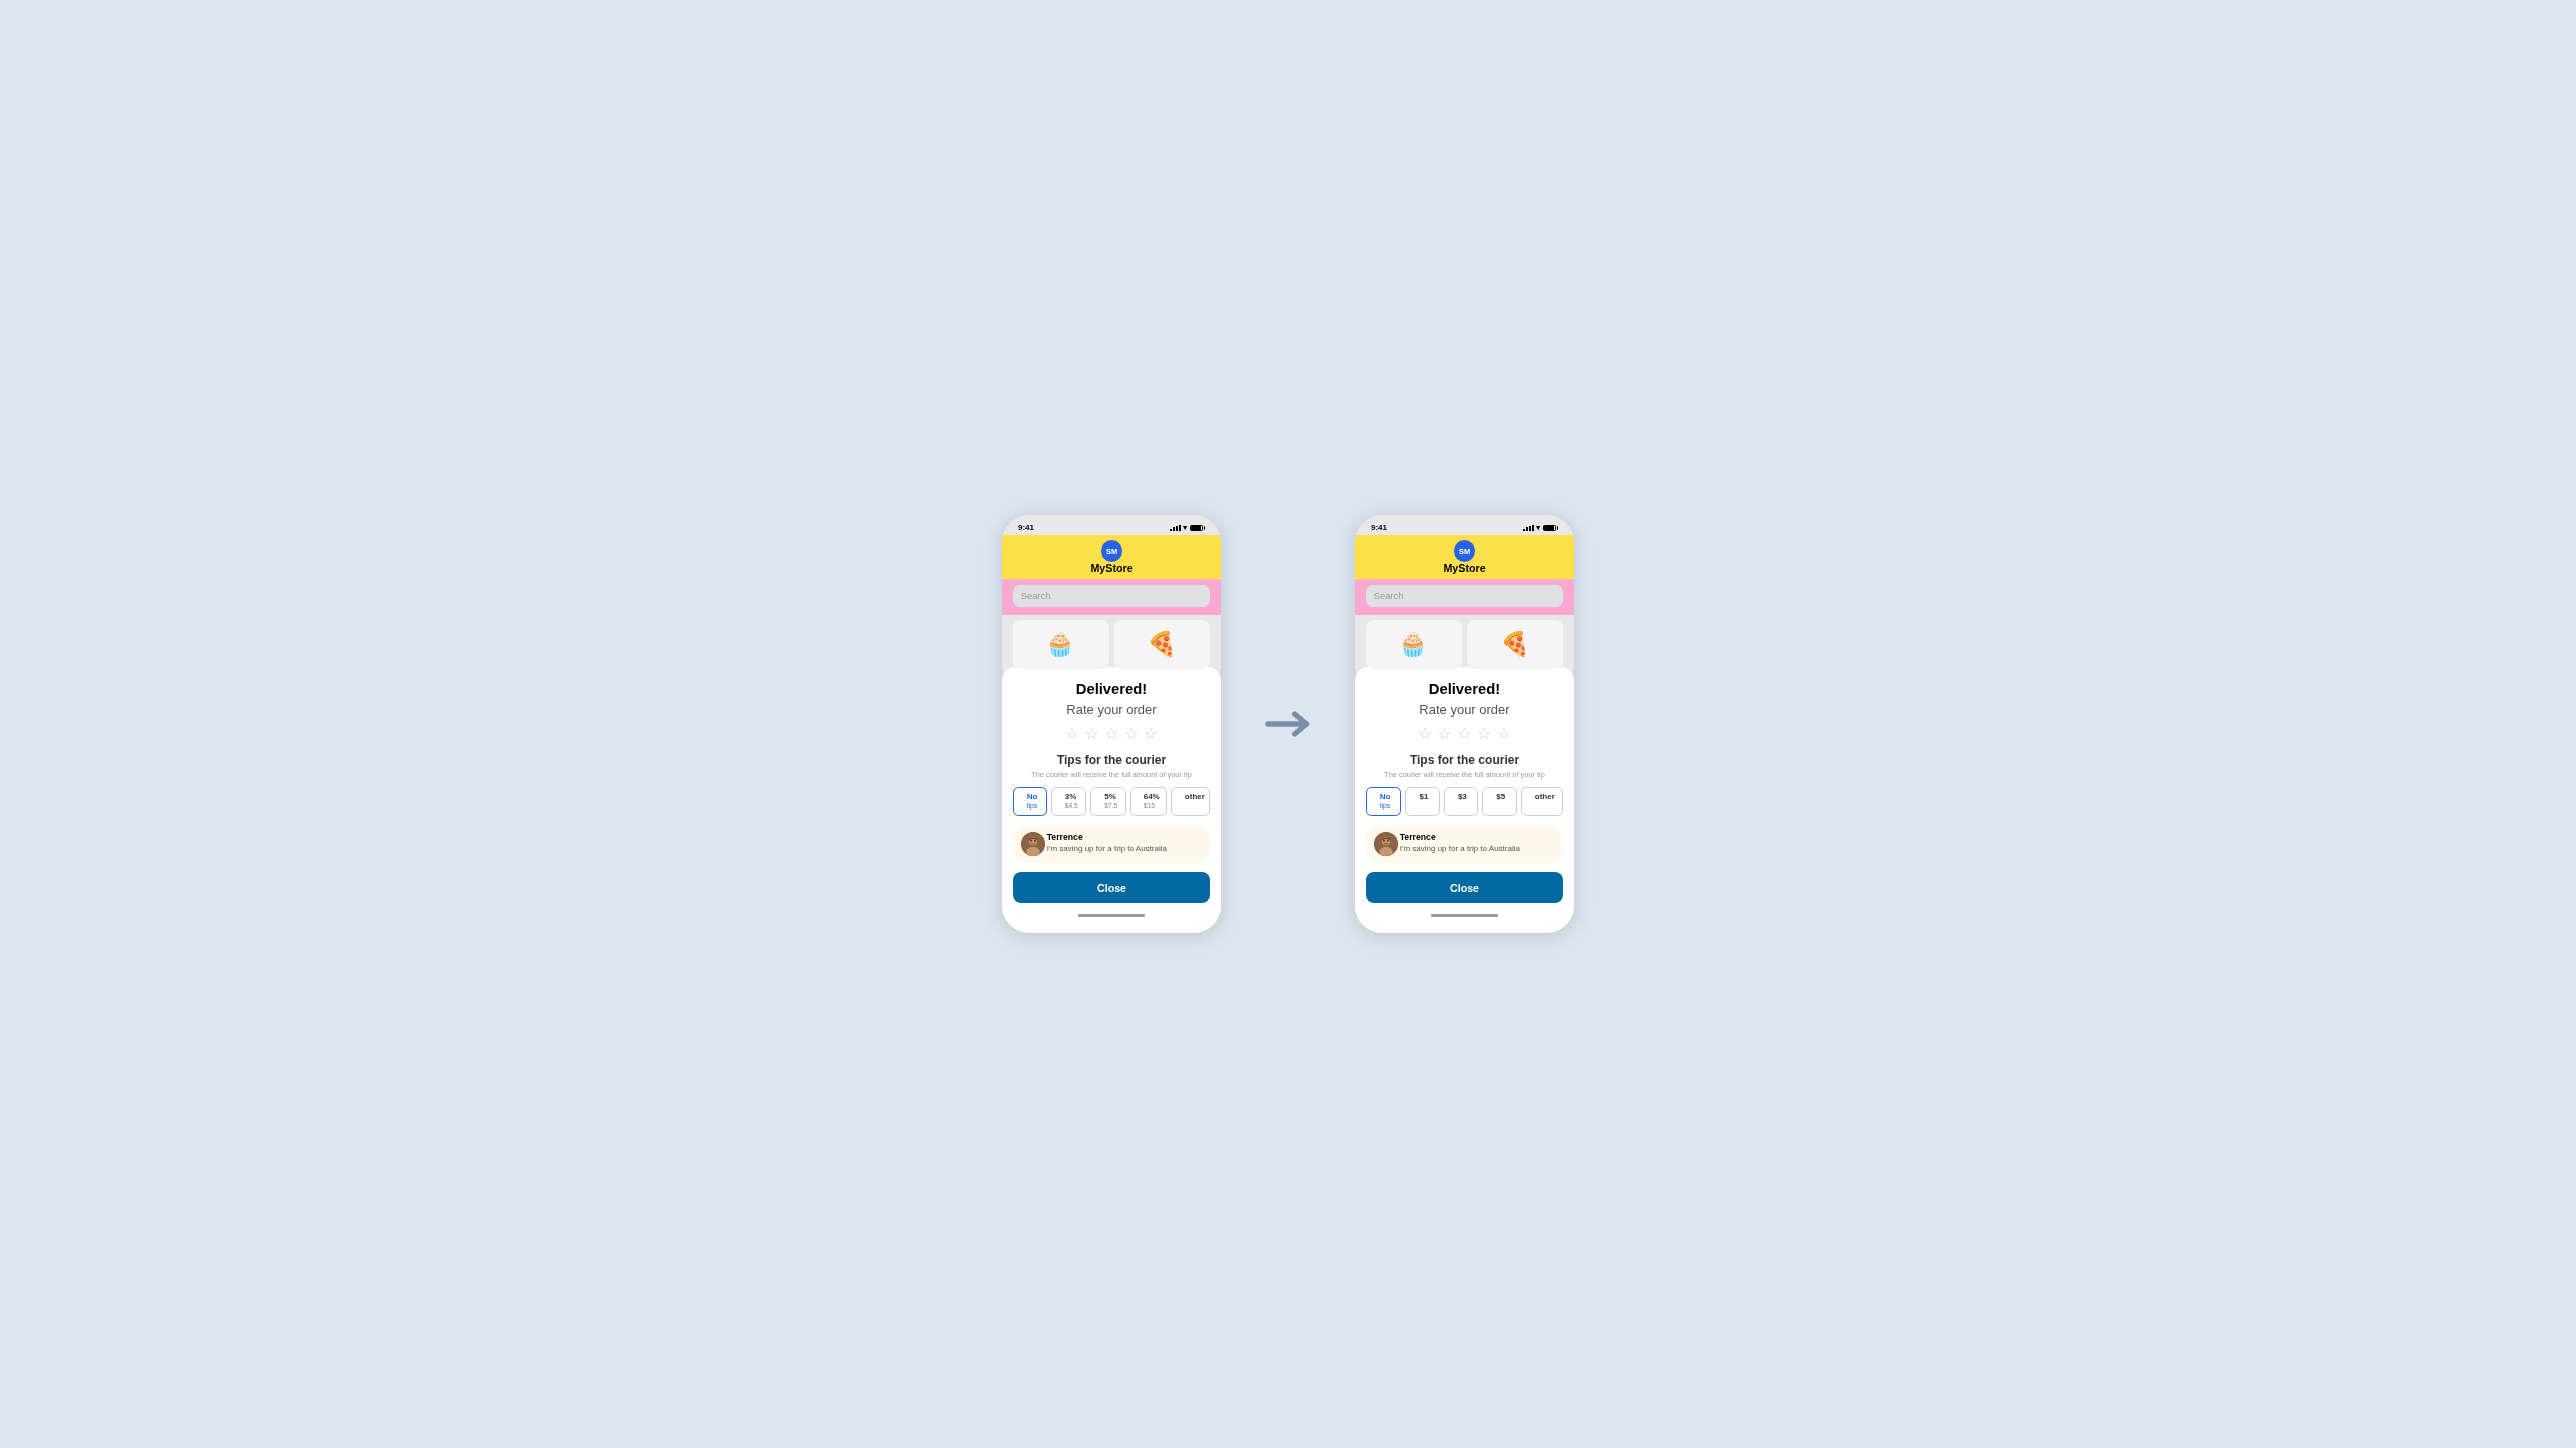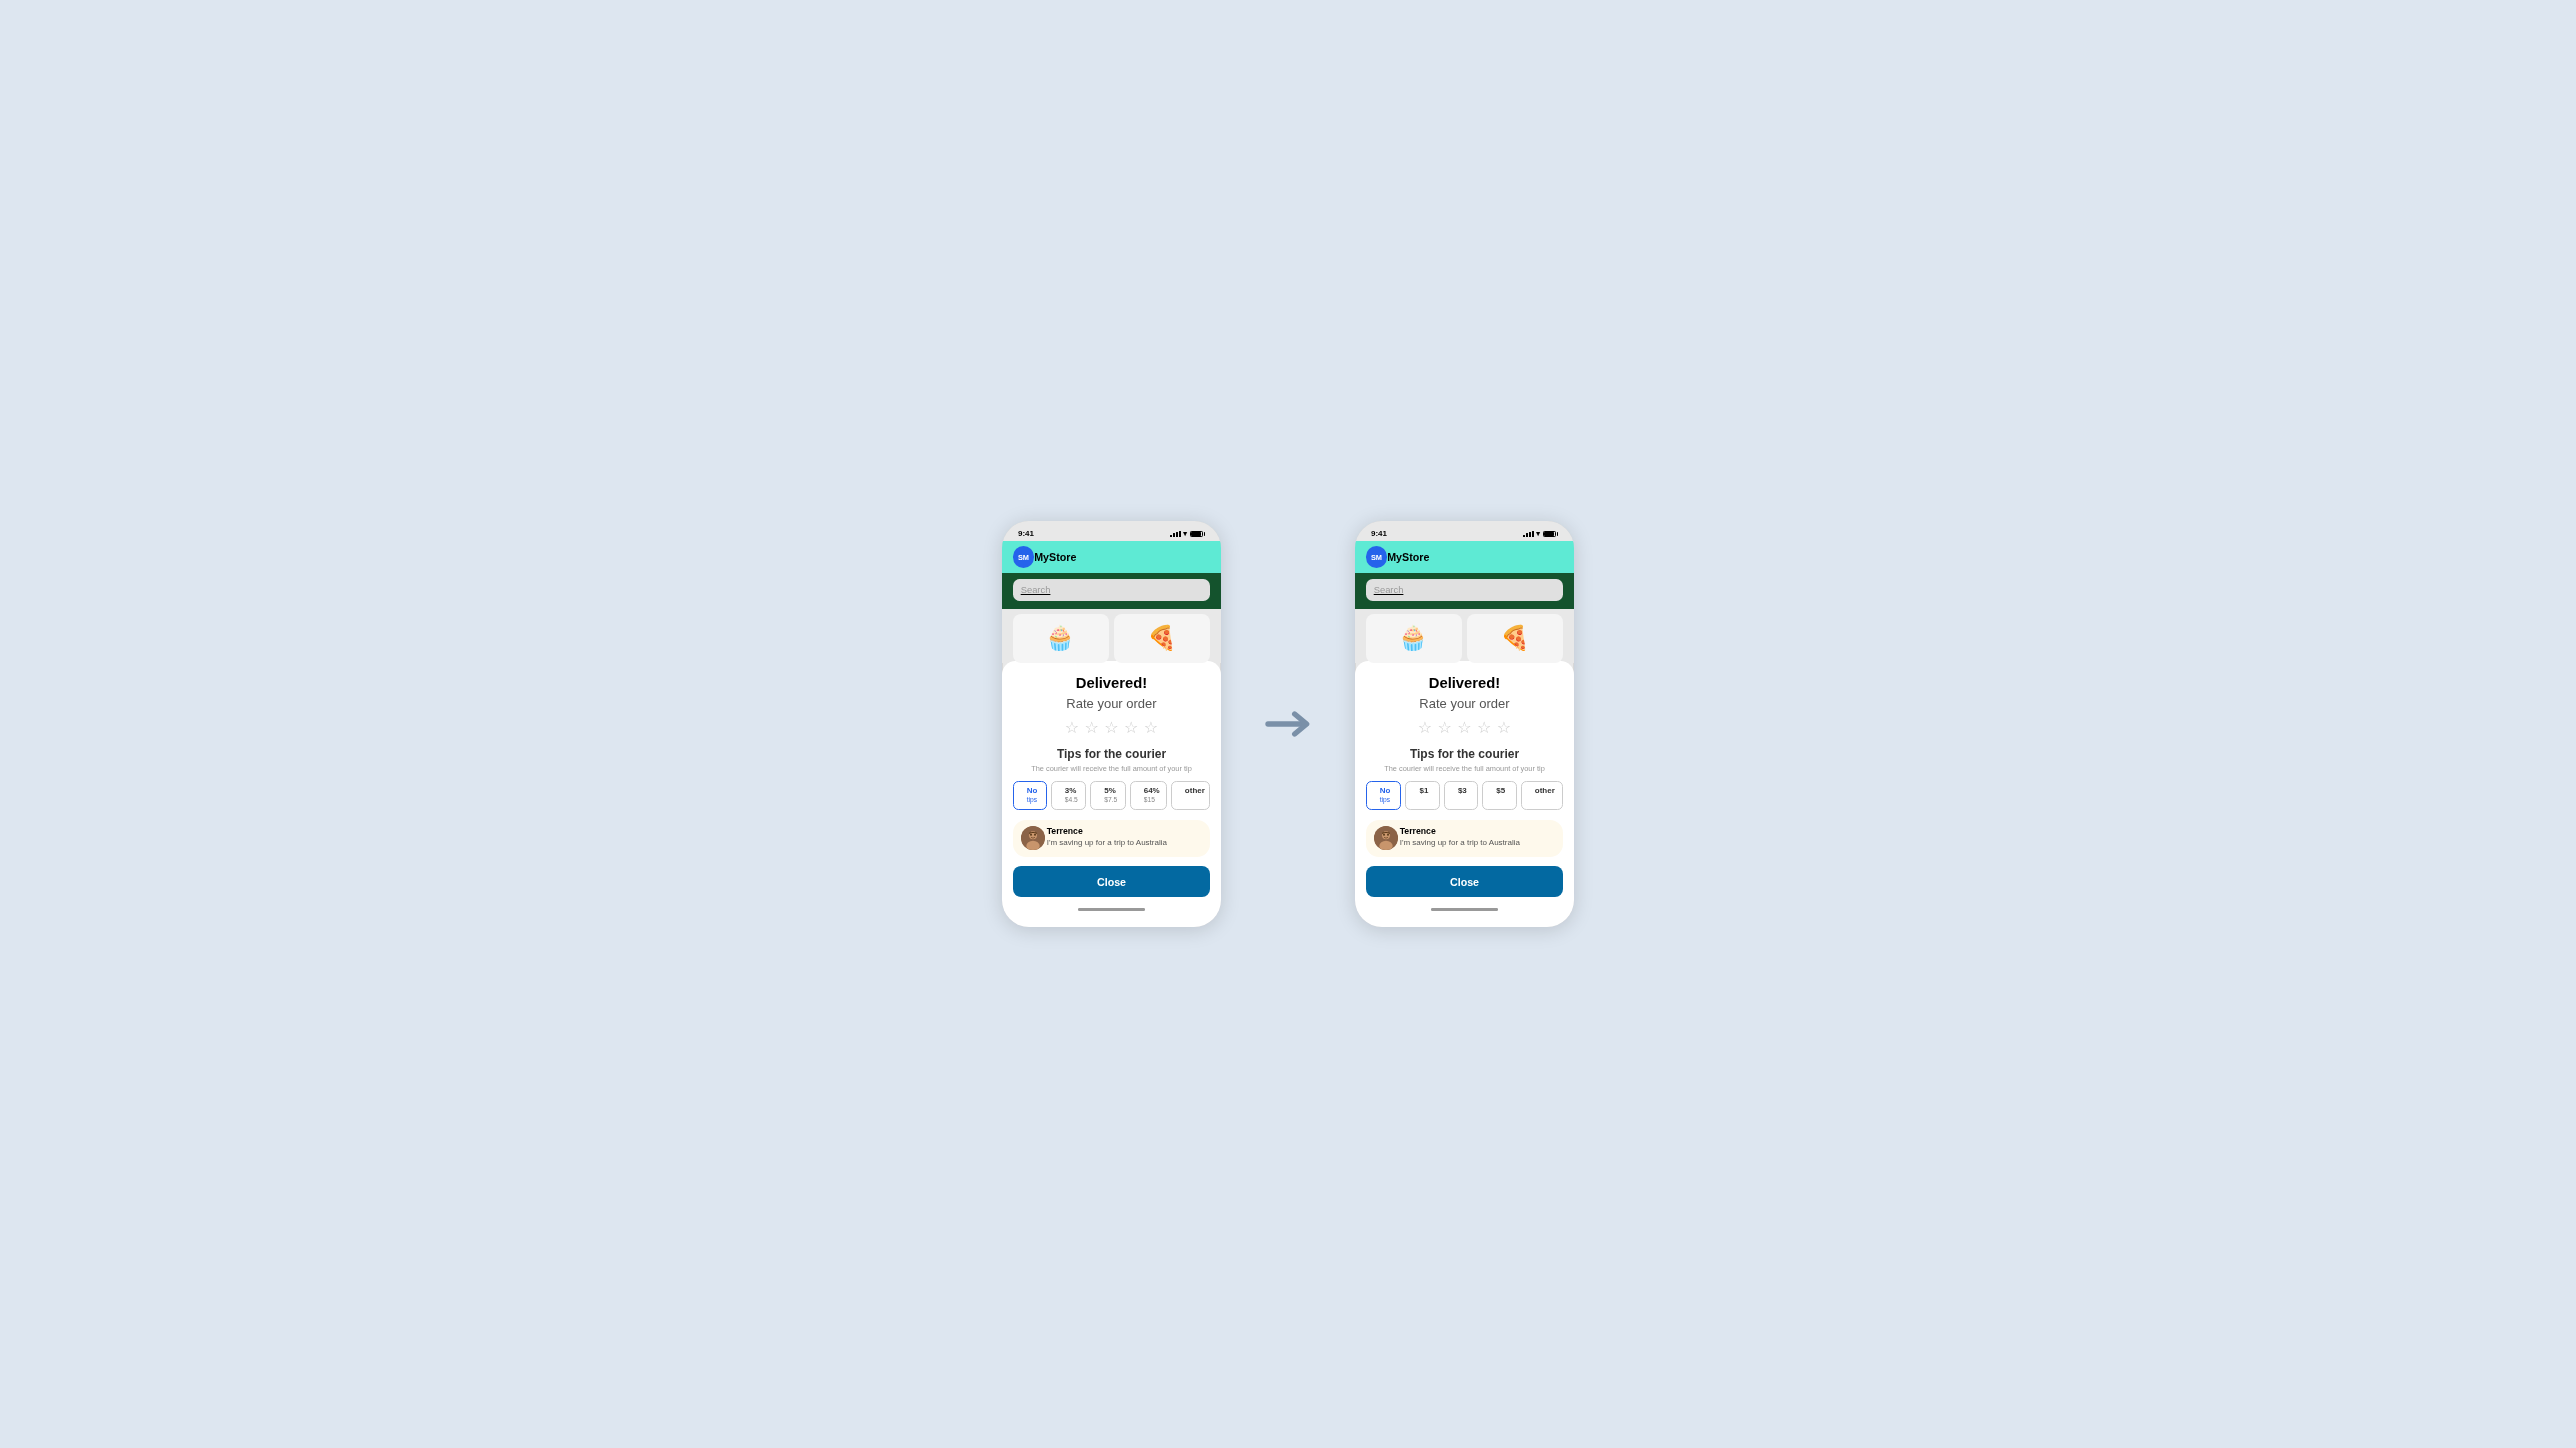--- a/index.html
+++ b/index.html
@@ -56,25 +56,26 @@
 
     .status-icons {
       display: flex;
       align-items: center;
       gap: 2.7px;
       font-size: 6.7px;
     }
 
     
     .app-header {
-      background: #5eead4;
+      background: #fde047;
       display: flex;
       align-items: center;
       padding: 5.4px 10.7px;
       gap: 0;
+      flex-direction: column;
     }
 
     .app-logo {
       width: 21.5px;
       height: 21.5px;
       border-radius: 50%;
       background: #2563EB;
       color: white;
       display: flex;
       align-items: center;
@@ -85,23 +86,22 @@
     }
 
     .app-name {
       font-size: 10.7px;
       font-weight: 600;
       color: #000;
     }
 
     
     .search-bar {
-      background: #14532d;
+      background: #f9a8d4;
       padding: 5.4px 10.7px 8px;
-      text-decoration: underline;
     }
 
     .search-input {
       background: #e0e0e0;
       border-radius: 6.7px;
       padding: 5.4px 8px;
       font-size: 9.4px;
       color: #999;
       width: 100%;
     }

